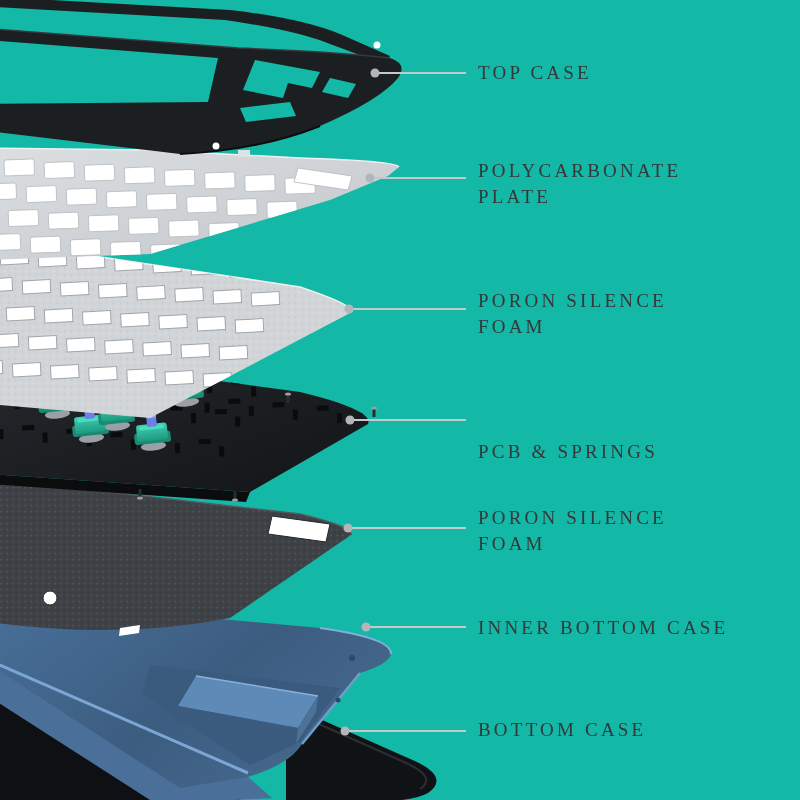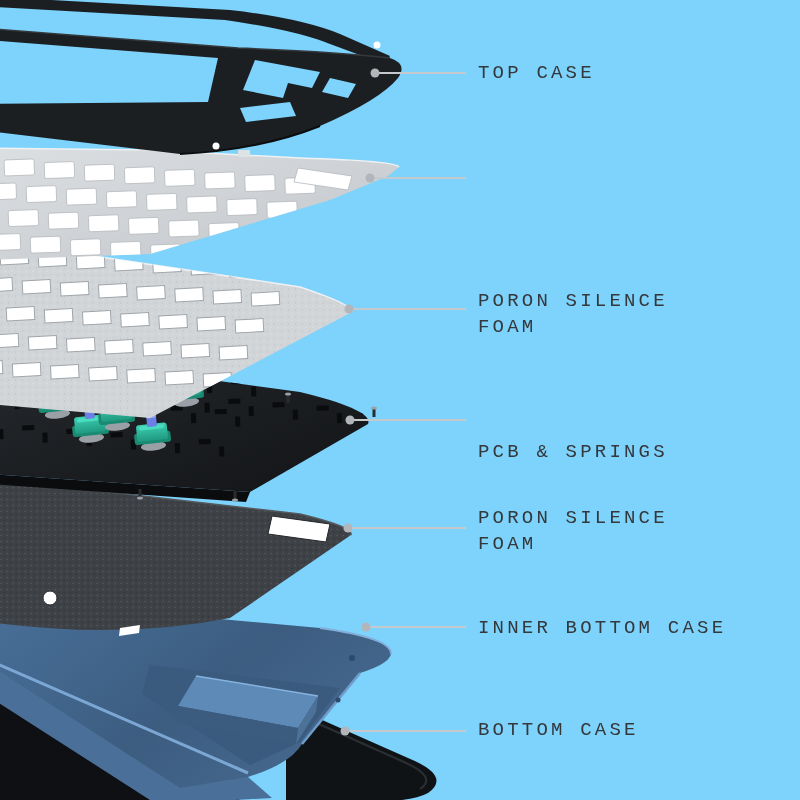--- a/index.html
+++ b/index.html
@@ -1,17 +1,17 @@
 <!DOCTYPE html>
 <html><head>
 <meta charset="utf-8">
 <style>
   html,body{margin:0;padding:0;background:#ffffff;}
-  .stage{position:relative;width:800px;height:800px;background:#7dd3fc;overflow:hidden;
-         font-family:Liberation Mono, monospace;}
+  .stage{position:relative;width:800px;height:800px;background:#14b8a6;overflow:hidden;
+         font-family:Liberation Serif, serif;}
   .art{position:absolute;left:0;top:0;width:800px;height:800px;}
   .label{position:absolute;left:478px;font-size:19px;font-weight:500;letter-spacing:3.2px;
          color:#35383b;line-height:26px;white-space:nowrap;}
   .label span{display:block;}
   .label span:empty{display:none;}
   .lbl-top-case{top:60px;}
   .lbl-polycarbonate-plate{top:158px;}
   .lbl-poron-foam-upper{top:288px;}
   .lbl-pcb-springs{top:407px;margin-top:32px;}
   .lbl-poron-foam-lower{top:505px;}
@@ -243,20 +243,24 @@
       <circle cx="348" cy="528" r="4.5"></circle>
       <circle cx="366" cy="627" r="4.5"></circle>
       <circle cx="345" cy="731" r="4.5"></circle>
     </g>
   </svg>
 
   <div class="label lbl-top-case">
     <span>TOP CASE</span>
 
   </div>
+  <div class="label lbl-polycarbonate-plate">
+    <span>POLYCARBONATE</span>
+    <span>PLATE</span>
+  </div>
   <div class="label lbl-poron-foam-upper">
     <span>PORON SILENCE</span>
     <span>FOAM</span>
   </div>
   <div class="label lbl-pcb-springs">
     <span>PCB &amp; SPRINGS</span>
 
   </div>
   <div class="label lbl-poron-foam-lower">
     <span>PORON SILENCE</span>

